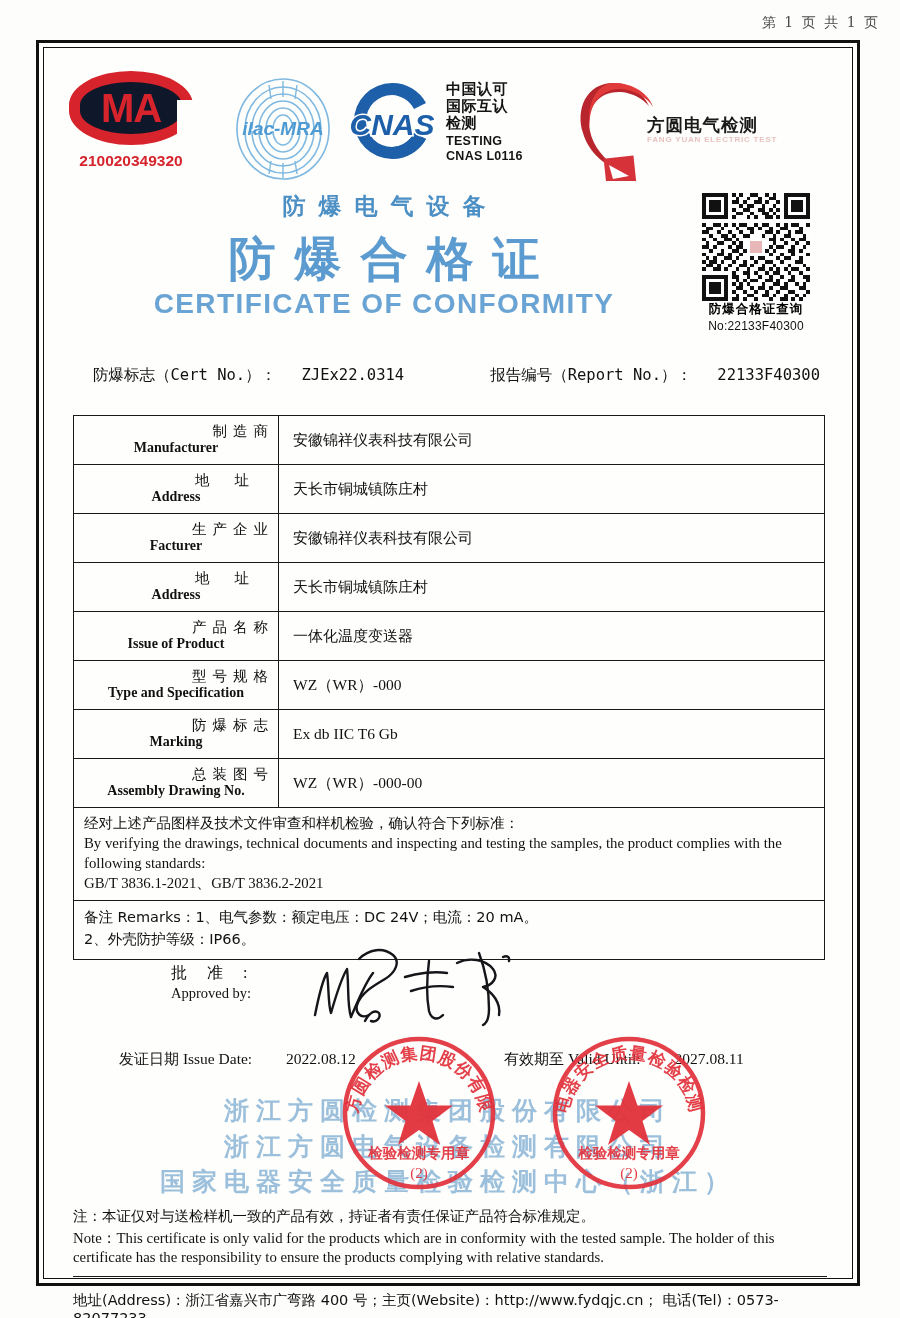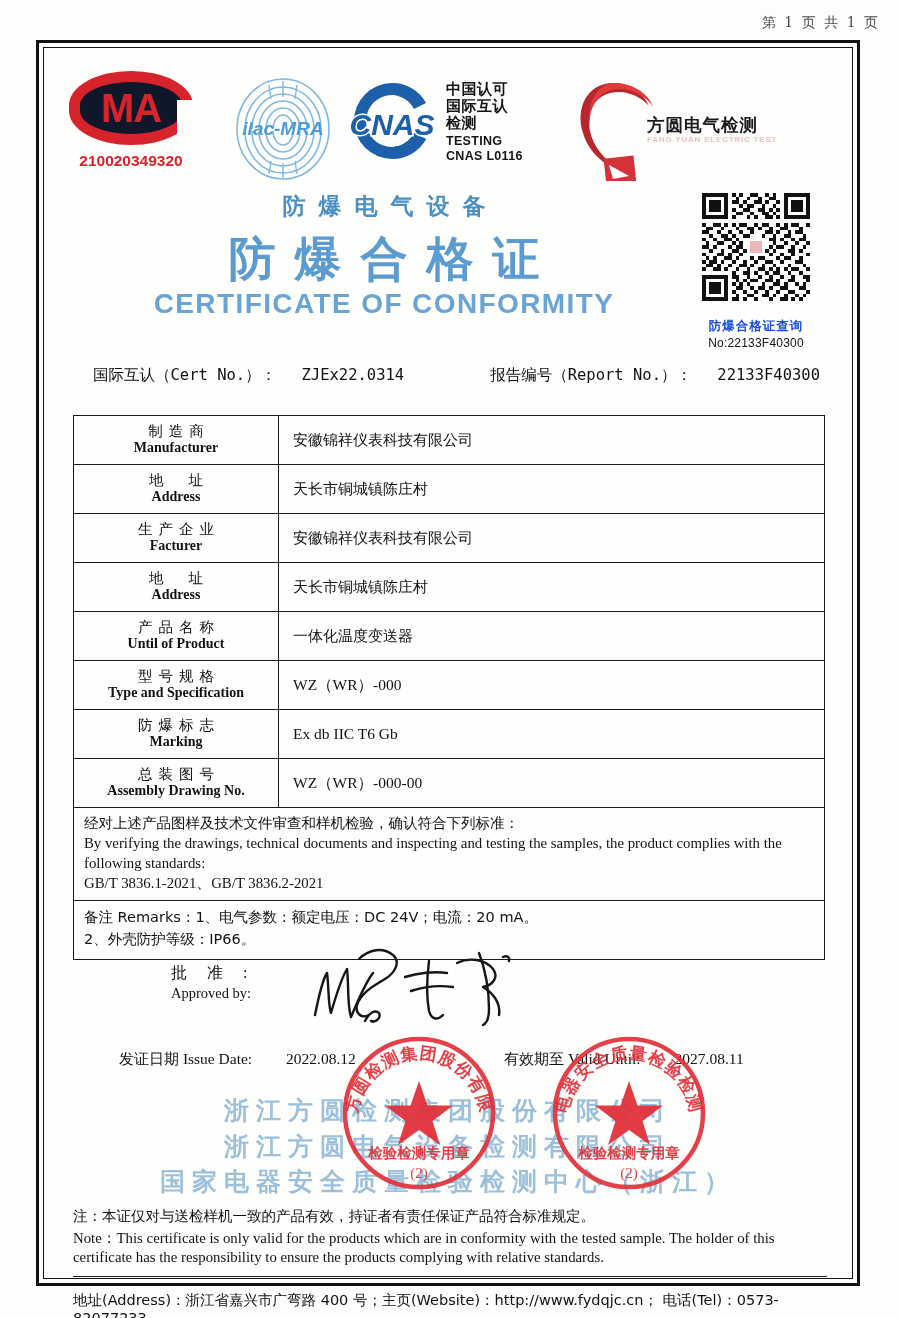--- a/index.html
+++ b/index.html
@@ -238,22 +238,22 @@
     width: 108px;
     height: 108px;
     margin: 0 auto;
     display: block;
   }
   .qr-cap {
     font-family: "DejaVu Sans", sans-serif;
     font-size: 12.5px;
     font-weight: bold;
     letter-spacing: 1px;
-    margin-top: 17px;
-    color: #1d4ed8;
+    margin-top: 0;
+    color: #000000;
   }
   .qr-no {
     font-family: "Liberation Sans", sans-serif;
     font-size: 12px;
     margin-top: 1px;
     color: #111;
     letter-spacing: 0.2px;
   }
 
   
@@ -292,20 +292,21 @@
     text-align: center;
     padding: 3px 4px 4px 4px !important;
   }
   .lab-cn {
     font-family: "DejaVu Sans", sans-serif;
     font-size: 14.5px;
     color: #111;
     letter-spacing: 6px;
     padding-left: 6px;
     line-height: 1.16;
+    text-align: right;
   }
   .lab-cn.wide { letter-spacing: 25px; padding-left: 25px; }
   .lab-en {
     font-family: "Liberation Serif", serif;
     font-size: 14px;
     font-weight: bold;
     color: #111;
     line-height: 1.16;
   }
   .val-cell {
@@ -763,21 +764,21 @@
         </g>
         <rect x="12" y="12" width="5" height="5" fill="#ffffff"></rect>
         <rect x="13" y="13" width="3" height="3" fill="#e8b7b7"></rect>
       </svg>
       <div class="qr-cap">防爆合格证查询</div>
       <div class="qr-no">No:22133F40300</div>
     </div>
 
     <div class="numbers">
       <div class="num-item first">
-        <span>国际互认（Cert No.）：</span>
+        <span>防爆标志（Cert No.）：</span>
         <span class="num-val">ZJEx22.0314</span>
       </div>
       <div class="num-item second">
         <span>报告编号（Report No.）：</span>
         <span class="num-val">22133F40300</span>
       </div>
     </div>
 
     <table class="tbl">
       <tbody>
@@ -805,21 +806,21 @@
         <tr>
           <td class="lab-cell">
             <div class="lab-cn wide">地址</div>
             <div class="lab-en">Address</div>
           </td>
           <td class="val-cell">天长市铜城镇陈庄村</td>
         </tr>
         <tr>
           <td class="lab-cell">
             <div class="lab-cn">产品名称</div>
-            <div class="lab-en">Until of Product</div>
+            <div class="lab-en">Issue of Product</div>
           </td>
           <td class="val-cell">一体化温度变送器</td>
         </tr>
         <tr>
           <td class="lab-cell">
             <div class="lab-cn">型号规格</div>
             <div class="lab-en">Type and Specification</div>
           </td>
           <td class="val-cell latin">WZ（WR）-000</td>
         </tr>

